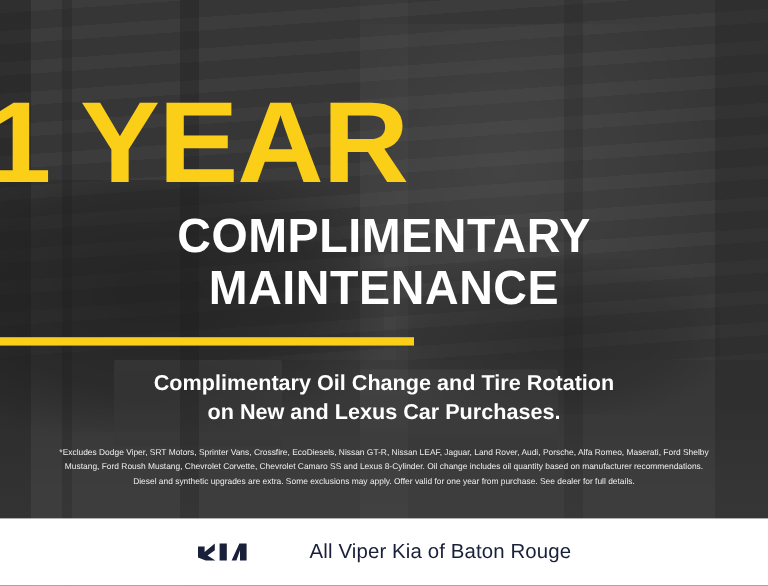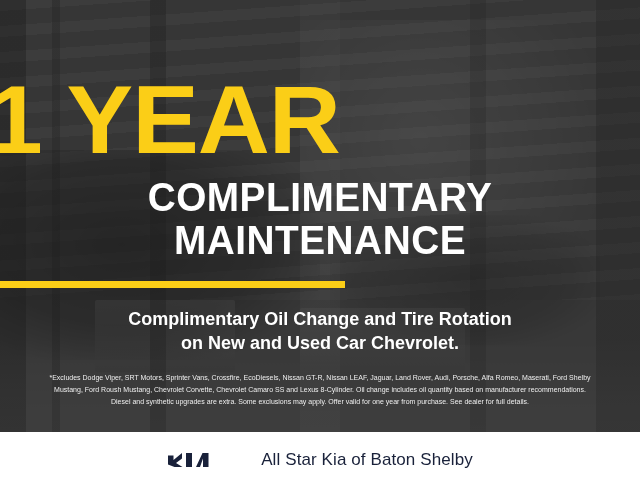--- a/index.html
+++ b/index.html
@@ -221,21 +221,21 @@
 
     <div class="subhead">
       <div>COMPLIMENTARY</div>
       <div>MAINTENANCE</div>
     </div>
 
     <div class="rule"></div>
 
     <div class="offer">
       <div>Complimentary Oil Change and Tire Rotation</div>
-      <div>on New and Used Car Chevrolet.</div>
+      <div>on New and Lexus Car Purchases.</div>
     </div>
 
   </div>
 
   <div class="disclaimer">
     <div>*Excludes Dodge Viper, SRT Motors, Sprinter Vans, Crossfire, EcoDiesels, Nissan GT-R, Nissan LEAF, Jaguar, Land Rover, Audi, Porsche, Alfa Romeo, Maserati, Ford Shelby</div>
     <div>Mustang, Ford Roush Mustang, Chevrolet Corvette, Chevrolet Camaro SS and Lexus 8-Cylinder. Oil change includes oil quantity based on manufacturer recommendations.</div>
     <div>Diesel and synthetic upgrades are extra. Some exclusions may apply. Offer valid for one year from purchase. See dealer for full details.</div>
   </div>
 
@@ -245,16 +245,16 @@
         <g fill="#19213A">
 
           <path d="M4 58 L4 22 L26 22 L26 40 L60 12 L60 34 L36 52 L62 68 L30 68 Z"></path>
 
           <path d="M76 12 L100 12 L100 68 L76 68 Z"></path>
 
           <path d="M116 68 L142 12 L166 12 L166 68 L144 68 L144 34 L132 68 Z"></path>
         </g>
       </svg>
     </span>
-    <span class="dealer-name">All Star Kia of Baton Shelby</span>
+    <span class="dealer-name">All Viper Kia of Baton Rouge</span>
   </div>
 
 </div>
 
 </body></html>

